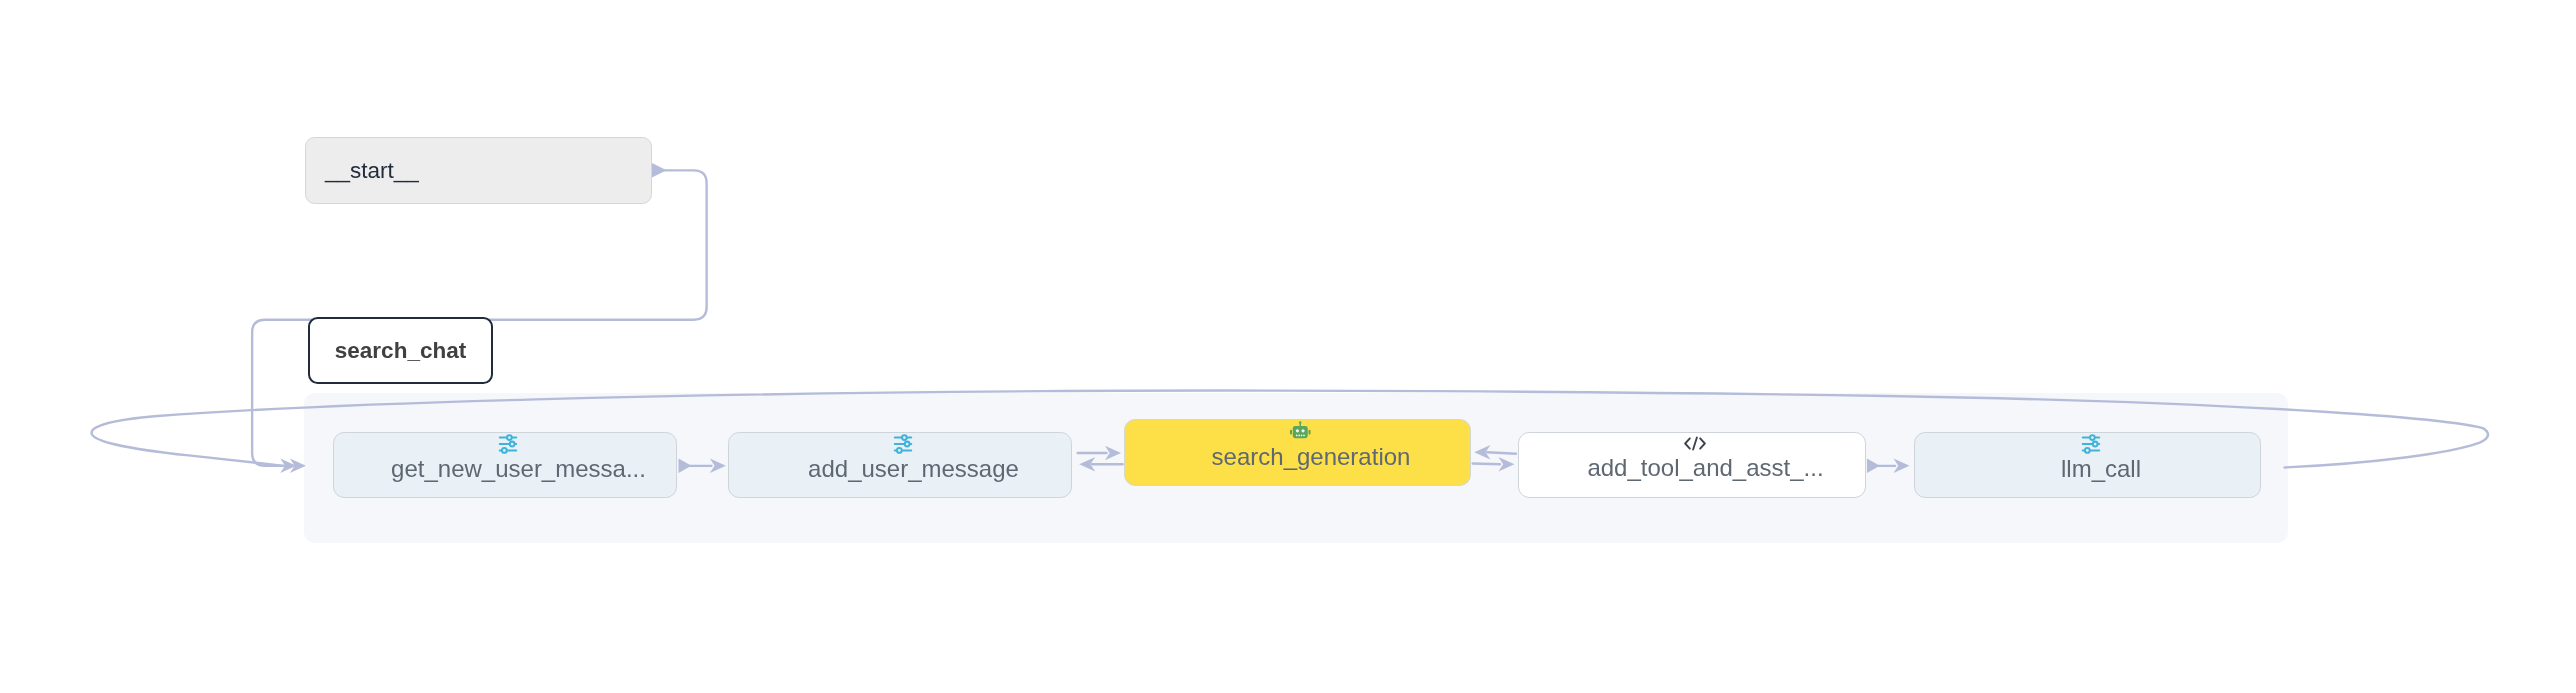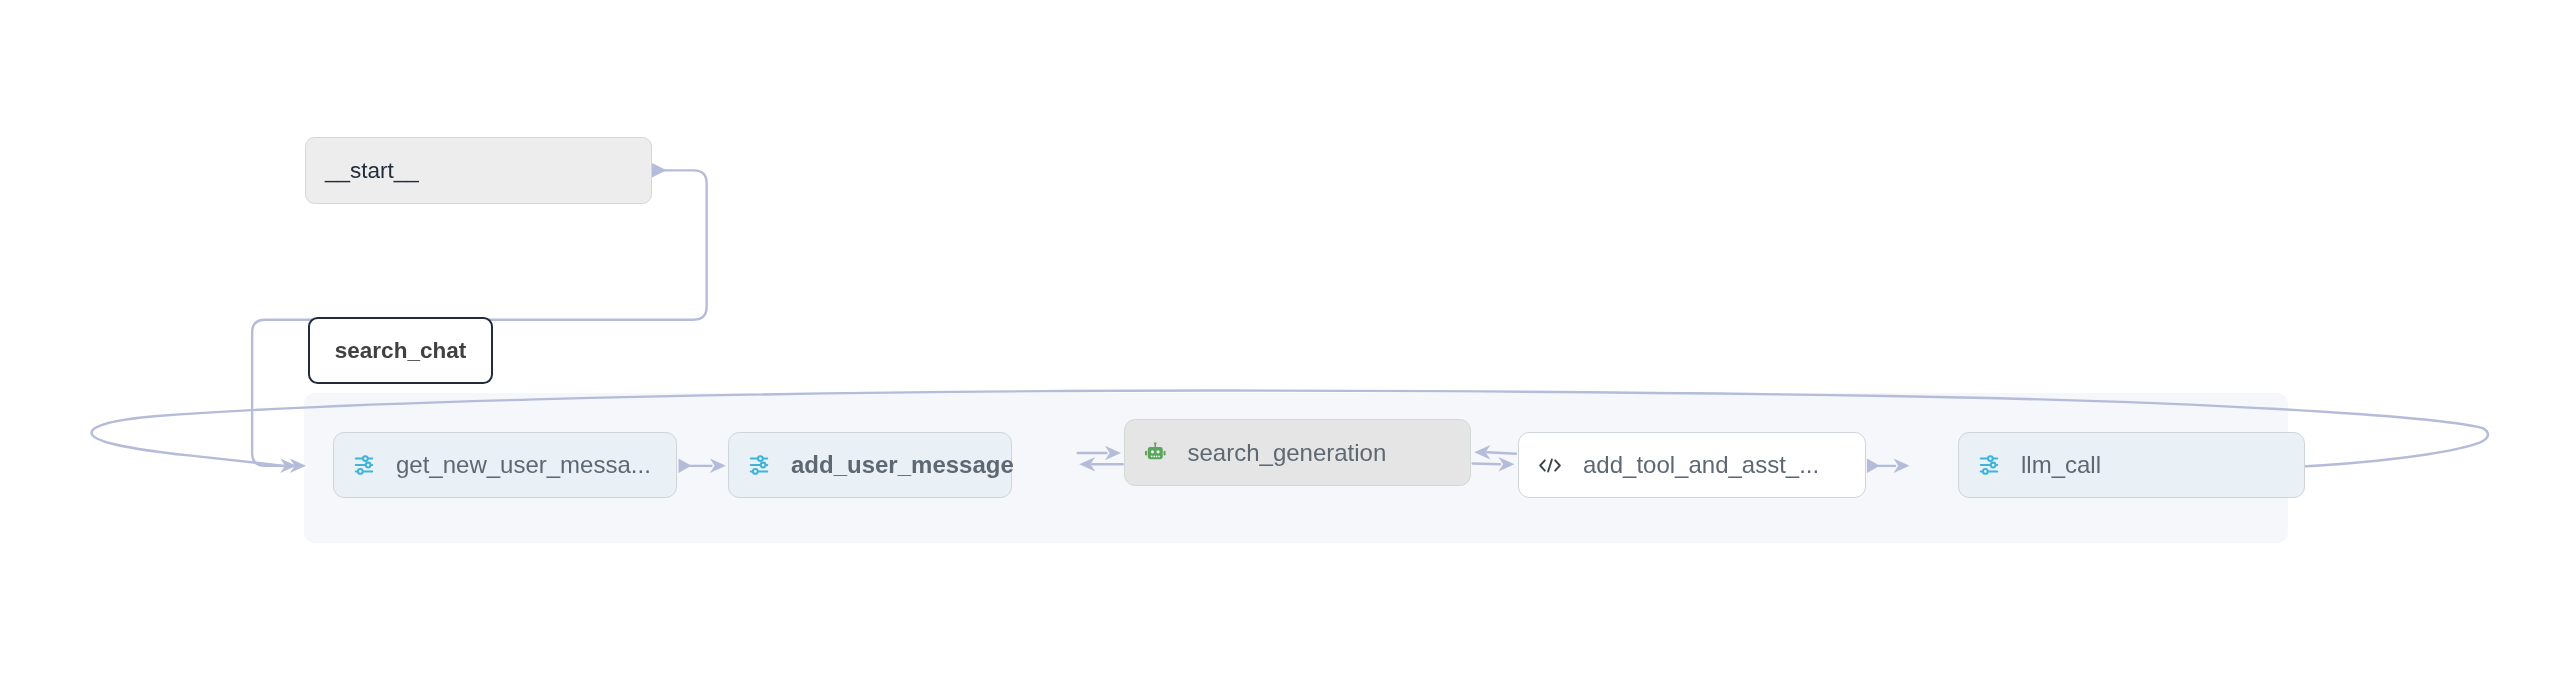--- a/index.html
+++ b/index.html
@@ -58,27 +58,28 @@
     border:2.4px solid var(--dark);
     border-radius:9.6px;
     justify-content:center;
   }
   .node-search-chat .label{
     color:#404040;font-size:22.5px;font-weight:700;
   }
   .row-node{
     height:66px;top:432px;
     border:1.6px solid var(--node-border);
-    padding-left:19px;
+    padding-left:27px;
+    flex-direction:column;
   }
   .node-get-new{left:333px;width:344px;background:#e9f1f7;}
-  .node-add-user{left:728px;width:284px;background:#e9f1f7;font-weight:bold;}
-  .node-search-gen{left:1124px;top:419px;width:347px;height:67px;background:#e5e5e5;border-color:#d2d8d2;}
+  .node-add-user{left:728px;width:344px;background:#e9f1f7;}
+  .node-search-gen{left:1124px;top:419px;width:347px;height:67px;background:#fde047;border-color:#d2d8d2;}
   .node-add-tool{left:1518px;width:348px;background:#ffffff;}
-  .node-llm-call{left:1914px;width:347px;background:#e9f1f7;margin-left:44px;}
+  .node-llm-call{left:1914px;width:347px;background:#e9f1f7;}
 </style>
 </head>
 <body>
 
 <div class="canvas">
 
   <div class="panel"></div>
 
   <svg class="edges" width="2576" height="694" viewBox="0 0 3208 864">
     <g stroke="#b4bcd9" stroke-width="3" fill="none" stroke-linecap="round">

